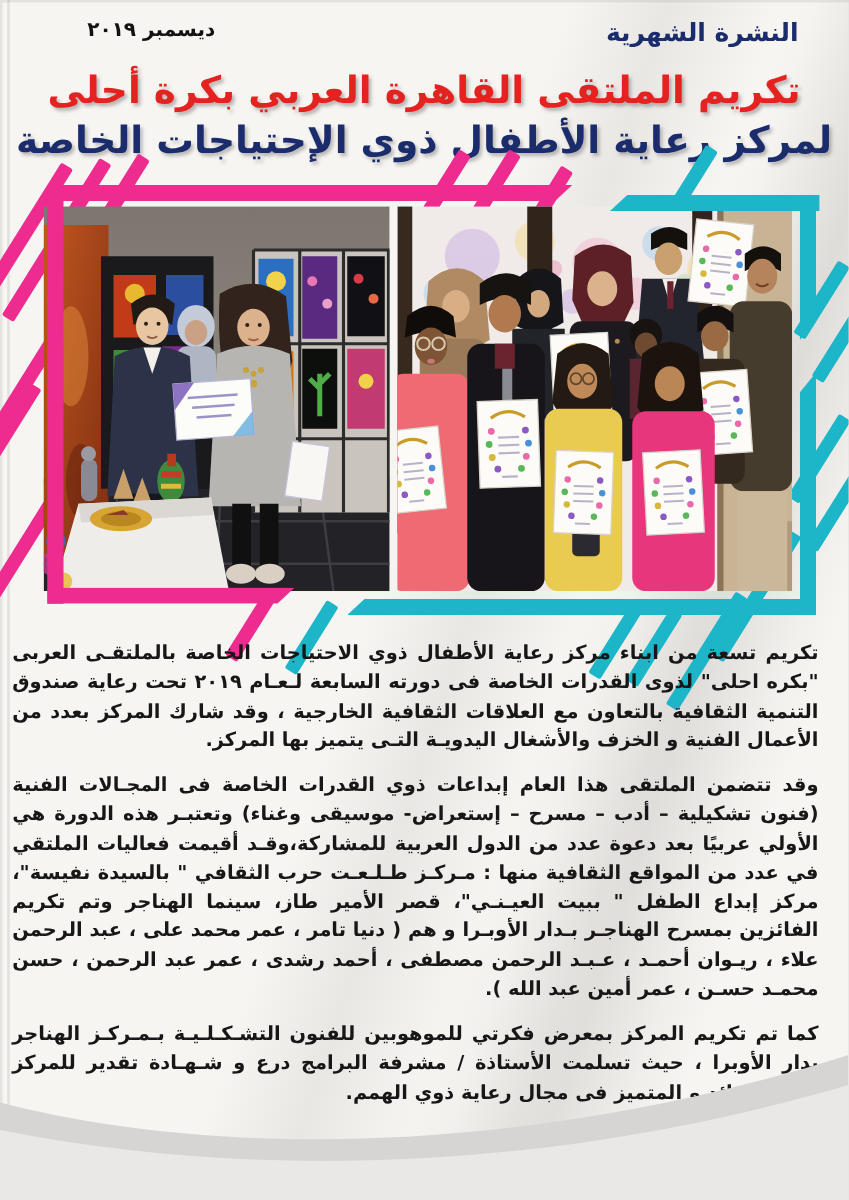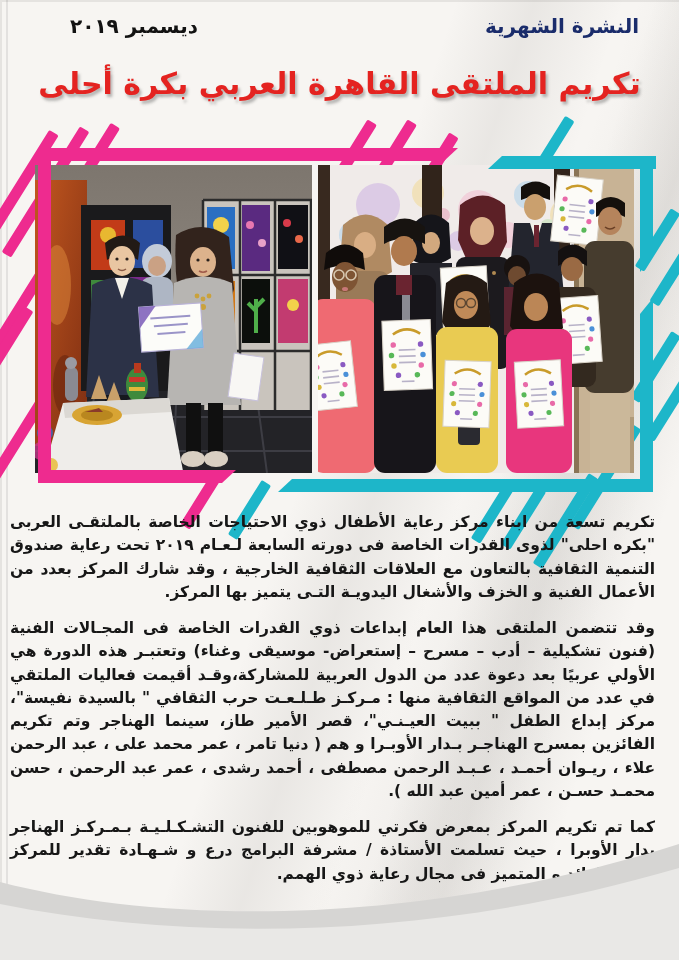--- a/index.html
+++ b/index.html
@@ -11,24 +11,24 @@
   }
   
   .silk{position:absolute; inset:0; pointer-events:none;}
   .silk1{background:linear-gradient(108deg, rgba(0,0,0,0) 46%, rgba(110,105,100,0.10) 54%, rgba(0,0,0,0) 63%);}
   .silk2{background:linear-gradient(108deg, rgba(0,0,0,0) 66%, rgba(110,105,100,0.12) 74%, rgba(0,0,0,0) 84%);}
   .silk3{background:linear-gradient(290deg, rgba(0,0,0,0) 20%, rgba(130,125,120,0.08) 28%, rgba(0,0,0,0) 38%);}
   .edge-line{position:absolute; left:6px; top:0; bottom:0; width:2px; background:rgba(0,0,0,0.08);}
 
   
   .brand{position:absolute; top:14px; right:40px; font-size:20px; font-weight:bold; color:#1a2c6b;}
-  .date{position:absolute; top:14px; left:70px; font-size:20px; font-weight:bold; color:#121212;}
-
-  
-  .title-wrap{position:absolute; top:64px; left:0; right:0; text-align:center; line-height:1.32;}
+  .date{position:absolute; top:14px; left:70px; font-size:16px; font-weight:bold; color:#121212;}
+
+  
+  .title-wrap{position:absolute; top:53px; left:0; right:0; text-align:center; line-height:1.32;}
   .title-red{font-size:30px; font-weight:bold; color:#e42320; text-shadow:2px 3px 3px rgba(70,70,70,0.38);}
   .title-navy{font-size:30px; font-weight:bold; color:#1a2c6b; text-shadow:2px 3px 3px rgba(70,70,70,0.35);}
 
   
   .bar{position:absolute;}
   .pink{background:#ee2b8f;}
   .cyan{background:#1db6c9;}
   .bar-pink-top{left:38px; top:148px; width:420px; height:13px; clip-path:polygon(0 0,100% 0,calc(100% - 14px) 100%,0 100%);}
   .bar-pink-left{left:38px; top:148px; width:13px; height:335px;}
   .bar-pink-bottom{left:38px; top:470px; width:198px; height:13px; clip-path:polygon(0 0,100% 0,calc(100% - 14px) 100%,0 100%);}
@@ -63,20 +63,21 @@
   <div class="silk silk1"></div>
   <div class="silk silk2"></div>
   <div class="silk silk3"></div>
   <div class="edge-line"></div>
 
   <div class="brand">النشرة الشهرية</div>
   <div class="date">ديسمبر ٢٠١٩</div>
 
   <div class="title-wrap">
     <div class="title-red">تكريم الملتقى القاهرة العربي بكرة أحلى</div>
+    <div class="title-navy">لمركز رعاية الأطفال ذوي الإحتياجات الخاصة</div>
   </div>
 
   <div class="slash pink" style="left:4px;   top:120px; height:168px;"></div>
   <div class="slash pink" style="left:40px;  top:118px; height:148px;"></div>
   <div class="slash pink" style="left:76px;  top:116px; height:128px;"></div>
   <div class="slash pink" style="left:10px;  top:256px; height:118px;"></div>
   <div class="slash pink" style="left:-8px;  top:300px; height:118px;"></div>
   <div class="slash pink" style="left:12px;  top:396px; height:88px;"></div>
   <div class="slash pink" style="left:198px; top:462px; height:70px;"></div>
   <div class="slash pink" style="left:352px; top:118px; height:56px;"></div>

